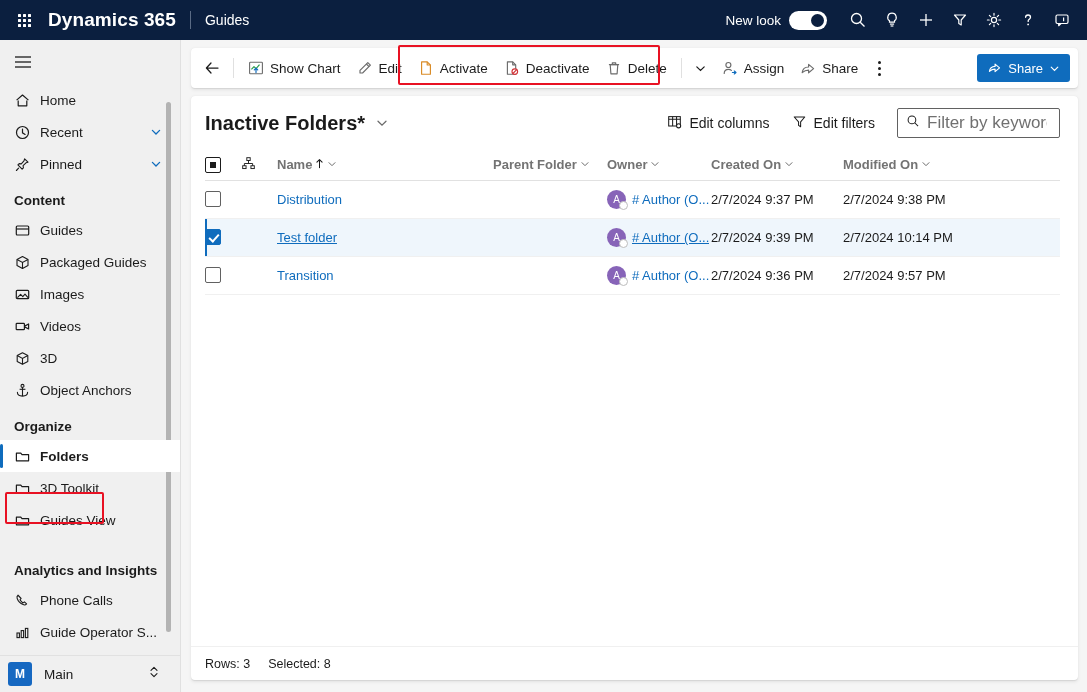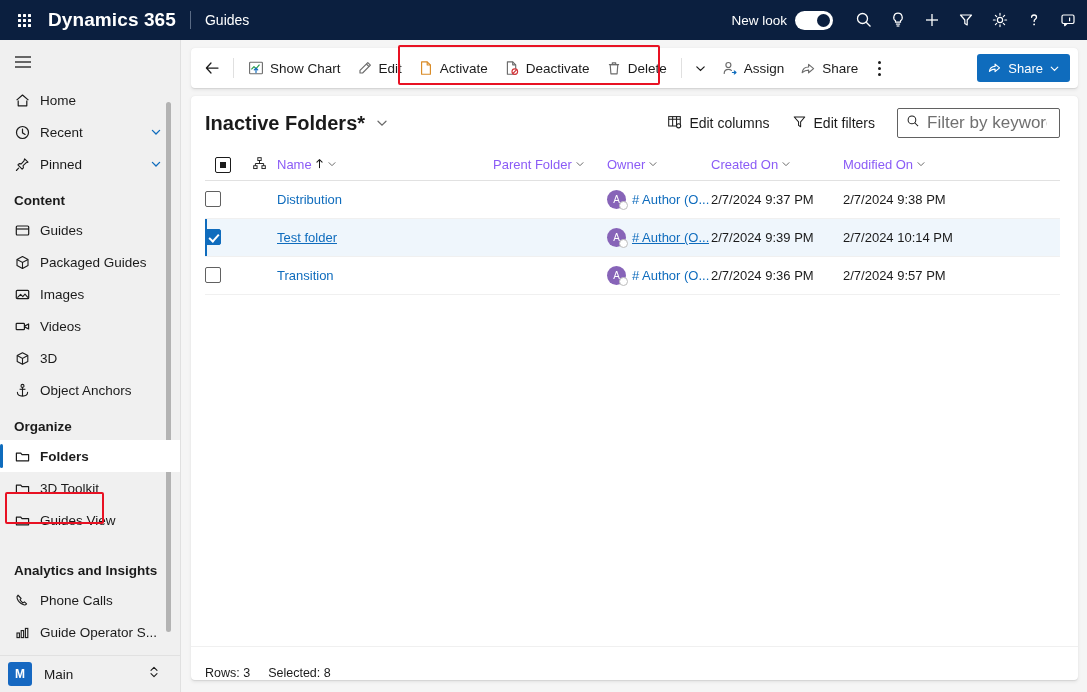--- a/index.html
+++ b/index.html
@@ -16,21 +16,21 @@
     position: absolute; top: 0; left: 0; width: 1087px; height: 40px;
     background: #0b1f3f; display: flex; align-items: center;
     color: #ffffff;
   }
   .waffle { width: 48px; height: 40px; display: flex; align-items: center; justify-content: center; cursor: pointer; }
   .waffle-grid { display: grid; grid-template-columns: repeat(3, 3px); grid-template-rows: repeat(3, 3px); gap: 2px; }
   .waffle-grid i { display: block; width: 3px; height: 3px; background: #ffffff; border-radius: 0.5px; }
   .brand { font-size: 19px; font-weight: bold; letter-spacing: .1px; color: #fff; padding-right: 14px; }
   .brand-div { width: 1px; height: 18px; background: #5a6b85; }
   .app-name { font-size: 14px; color: #fff; padding-left: 14px; }
-  .top-right { margin-left: auto; display: flex; align-items: center; height: 40px; padding-right: 2px; }
+  .top-right { margin-left: auto; display: flex; align-items: center; height: 40px; padding-right: 8px; }
   .newlook-label { font-size: 13.5px; color: #fff; margin-right: 8px; }
   .toggle {
     width: 38px; height: 19px; border-radius: 10px; background: #ffffff;
     position: relative; cursor: pointer; margin-right: 14px;
   }
   .toggle::after {
     content: ""; position: absolute; top: 3px; right: 3px;
     width: 13px; height: 13px; border-radius: 50%; background: #0b1f3f;
   }
   .ticon { width: 34px; height: 40px; display: flex; align-items: center; justify-content: center; cursor: pointer; }
@@ -122,22 +122,22 @@
   }
   .search-box input {
     border: none; outline: none; font-family: "Liberation Sans", sans-serif;
     font-size: 17px; color: #1b1b1b; width: 120px; background: transparent;
   }
   .search-box input::placeholder { color: #707070; }
 
   .grid-wrap { flex: 1; display: flex; flex-direction: column; padding: 0 18px 0 14px; overflow: hidden; }
   table.grid { width: 100%; border-collapse: collapse; table-layout: fixed; }
   table.grid th {
-    height: 30px; font-size: 13px; font-weight: normal; color: #8b5cf6;
-    text-align: center; border-bottom: 1px solid #e1e1e1; padding: 0; vertical-align: middle;
+    height: 30px; font-size: 13px; font-weight: bold; color: #737373;
+    text-align: left; border-bottom: 1px solid #e1e1e1; padding: 0; vertical-align: middle;
   }
   table.grid th .thin { display: flex; align-items: center; gap: 3px; cursor: pointer; }
   table.grid td {
     height: 38px; font-size: 13px; color: #1b1b1b; border-bottom: 1px solid #f0f0f0;
     padding: 0; vertical-align: middle;
   }
   tr.row.selected td { background: #eff6fc; }
   tr.row.selected td:first-child { box-shadow: inset 2px 0 0 #0f6cbd; }
   .cb {
     width: 16px; height: 16px; border: 1px solid #616161; border-radius: 2px;
@@ -159,21 +159,21 @@
     width: 19px; height: 19px; border-radius: 50%; background: #8764b8; color: #fff;
     font-size: 10px; display: flex; align-items: center; justify-content: center;
     position: relative; flex: 0 0 19px;
   }
   .avatar::after {
     content: ""; position: absolute; right: -2px; bottom: -1px; width: 7px; height: 7px;
     border-radius: 50%; background: #fff; border: 1px solid #bdbdbd;
   }
   .owner-name { overflow: hidden; white-space: nowrap; }
   .statusbar {
-    height: 34px; display: flex; align-items: flex-end; gap: 18px; padding: 0 18px 0 14px;
+    height: 34px; display: flex; align-items: center; gap: 18px; padding: 0 18px 0 14px;
     border-top: 1px solid #f0f0f0; font-size: 12.5px; color: #1b1b1b;
   }
   #folders-highlight { left: 5px; top: 452px; width: 99px; height: 32px; }
 </style>
 </head>
 <body>
 
 <div class="app">
 
   <div class="topbar">

